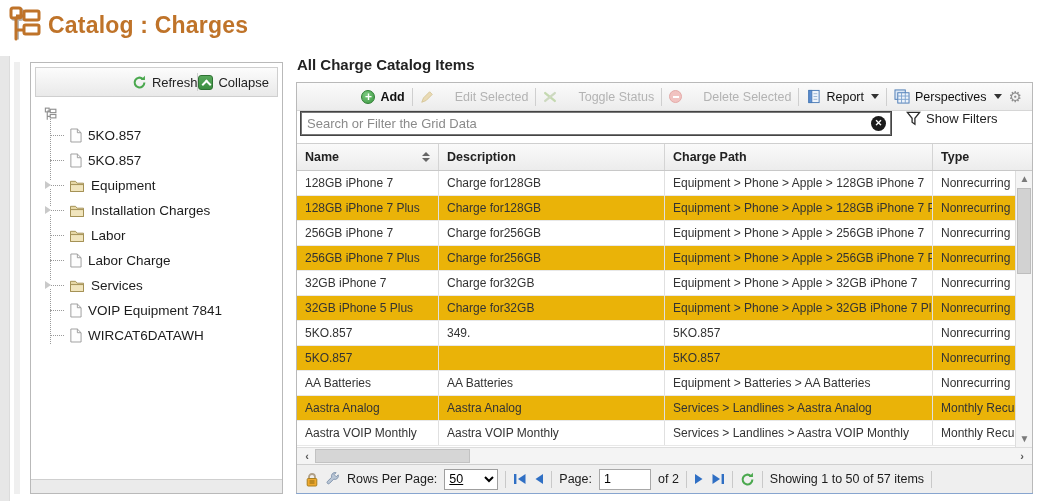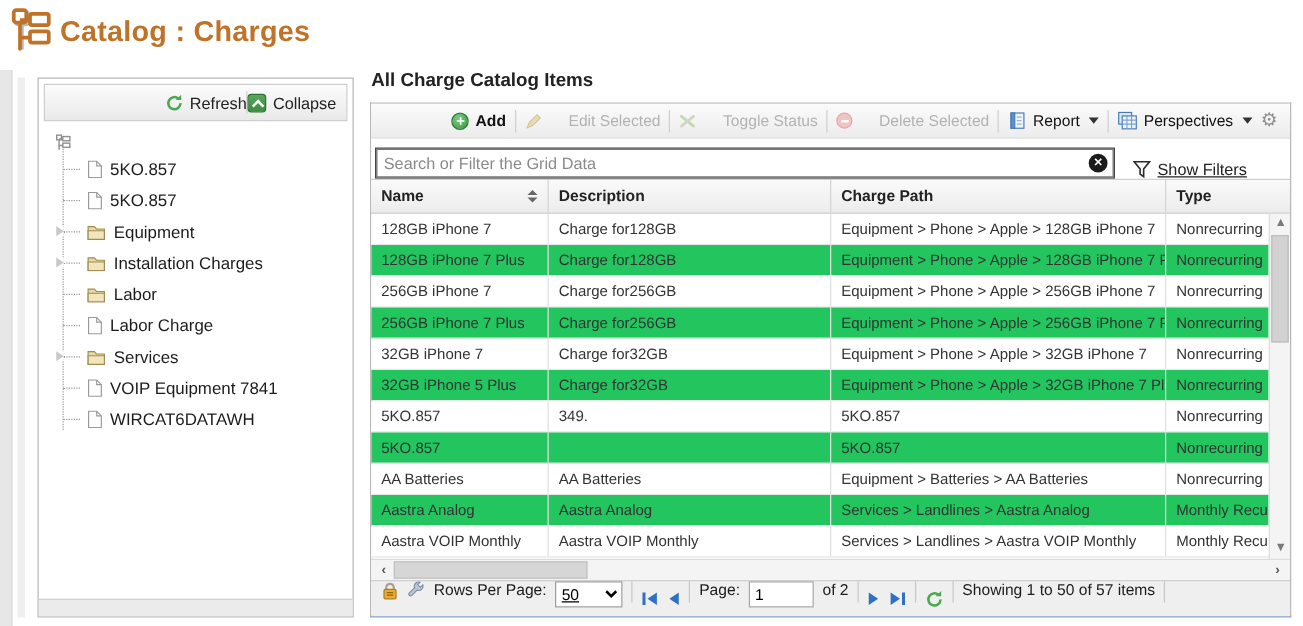--- a/index.html
+++ b/index.html
@@ -41,55 +41,55 @@
   .gbtn .lbl { color:#111; }
   .gbtn.add .lbl { font-weight:bold; }
   .gbtn.disabled { cursor:default; }
   .gbtn.disabled .lbl { color:#b3b3b3;margin-left:16px; }
   .dd-arrow { width:0; height:0; border-top:5px solid #333; border-left:4px solid transparent; border-right:4px solid transparent; margin-left:2px; }
   .add-circle { width:14px; height:14px; border-radius:50%; background:radial-gradient(circle at 35% 30%, #7cc97f, #3c9a42); border:1px solid #2e7d33; color:#fff; font-size:12px; font-weight:bold; line-height:12px; text-align:center; }
   .del-circle { width:13px; height:13px; border-radius:50%; background:#f1c3c1; border:1px solid #e4aaa8; position:relative; }
   .del-circle::after { content:""; position:absolute; left:2.5px; top:5px; width:6px; height:2px; background:#fff; }
   .gear { font-size:15px; color:#8f8f8f; line-height:15px; }
 
-  .filter-row { position:absolute; left:0; top:28px; width:100%; height:32px; display:flex; align-items:flex-end; padding-left:3px; background:#fff;text-decoration:underline; }
+  .filter-row { position:absolute; left:0; top:28px; width:100%; height:32px; display:flex; align-items:flex-start; padding-left:3px; background:#fff; }
   .search-wrap { position:relative; width:592px; height:25px; }
   .search-input { width:100%; height:100%; border:1px solid #444; box-shadow:inset 0 0 0 1px #777; padding:0 26px 0 6px; font-size:13px; color:#333; font-family:"Liberation Sans",sans-serif; }
   .search-input::placeholder { color:#8a8a8a; }
   .clear-btn { position:absolute; right:6px; top:5px; width:15px; height:15px; border-radius:50%; background:#1b1b1b; color:#fff; font-size:9px; font-weight:bold; text-align:center; line-height:15px; cursor:pointer; }
   .show-filters { display:flex; align-items:center; gap:5px; margin-left:14px; font-size:13px; cursor:pointer; }
 
   .grid-header { position:absolute; left:0; top:60px; width:100%; height:28px; display:flex; background:linear-gradient(#fafafa,#ececec); border-top:1px solid #cfcfcf; border-bottom:1px solid #c8c8c8; font-size:12.5px; font-weight:bold; }
   .hcell { display:flex; align-items:center; padding-left:8px; border-right:1px solid #d4d4d4; height:100%; }
   .sort-icons { margin-left:auto; margin-right:8px; display:flex; flex-direction:column; gap:2px; cursor:pointer; }
   .sort-icons i { display:block; width:0; height:0; border-left:4px solid transparent; border-right:4px solid transparent; }
   .sort-up { border-bottom:4px solid #666; }
   .sort-down { border-top:4px solid #666; }
 
   .grid-body { position:absolute; left:0; top:88px; width:718px; height:276px; overflow:hidden; }
   .grid-row { display:flex; height:25px; border-bottom:1px solid #e8e8e8; background:#fff; cursor:default; }
-  .grid-row.alt { background:#22c55e; }
+  .grid-row.alt { background:#eab308; }
   .cell { font-size:12px; color:#333; line-height:24px; padding-left:8px; border-right:1px solid #e0e0e0; overflow:hidden; white-space:nowrap; }
   .c-name { width:142px; } .c-description { width:226px; } .c-charge_path { width:268px; } .c-type { width:82px; border-right:none; }
   .hc-name { width:142px; } .hc-description { width:226px; } .hc-charge_path { width:268px; } .hc-type { flex:1; border-right:none; }
 
   
   .vscroll { position:absolute; right:0; top:88px; width:17px; height:276px; background:#f4f4f4; border-left:1px solid #ddd; }
   .vscroll .arr { position:absolute; left:0; width:17px; height:16px; color:#7a7a7a; font-size:10px; text-align:center; line-height:16px; cursor:pointer; }
   .vscroll .arr.up { top:0; } .vscroll .arr.down { bottom:0; }
   .vthumb { position:absolute; left:1px; top:17px; width:14px; height:86px; background:#d2d2d2; border:1px solid #bdbdbd; cursor:grab; }
 
   
   .hscroll { position:absolute; left:0; top:364px; width:100%; height:17px; background:#f4f4f4; border-top:1px solid #ddd; }
   .hscroll .arr { position:absolute; top:0; width:16px; height:16px; color:#555; font-size:11px; font-weight:bold; text-align:center; line-height:16px; cursor:pointer; }
   .hscroll .arr.left { left:2px; } .hscroll .arr.right { right:2px; }
   .hthumb { position:absolute; left:18px; top:1px; width:155px; height:14px; background:#d6d6d6; border:1px solid #c2c2c2; cursor:grab; }
 
   
-  .pager { position:absolute; left:0; top:381px; width:100%; height:29px; background:#efefef; border-top:1px solid #cfcfcf; display:flex; gap:7px; padding-left:8px; font-size:12.5px; color:#1c1c1c; }
+  .pager { position:absolute; left:0; top:381px; width:100%; height:29px; background:#efefef; border-top:1px solid #cfcfcf; display:flex; align-items:center; gap:7px; padding-left:8px; font-size:12.5px; color:#1c1c1c; }
   .pager .vsep { height:17px; background:#c9c9c9; }
   .rpp-select { width:54px; height:21px; font-size:12.5px; border:1px solid #9f9f9f; background:#fff; font-family:"Liberation Sans",sans-serif;text-decoration:underline; }
   .page-input { width:52px; height:21px; border:1px solid #a8a8a8; font-size:12.5px; padding-left:4px; font-family:"Liberation Sans",sans-serif; }
   .pg-btn { display:flex; align-items:center; cursor:pointer; }
 </style>
 </head>
 <body>
 
 <div class="edge-strip1"></div>
 <div class="edge-strip2"></div>

